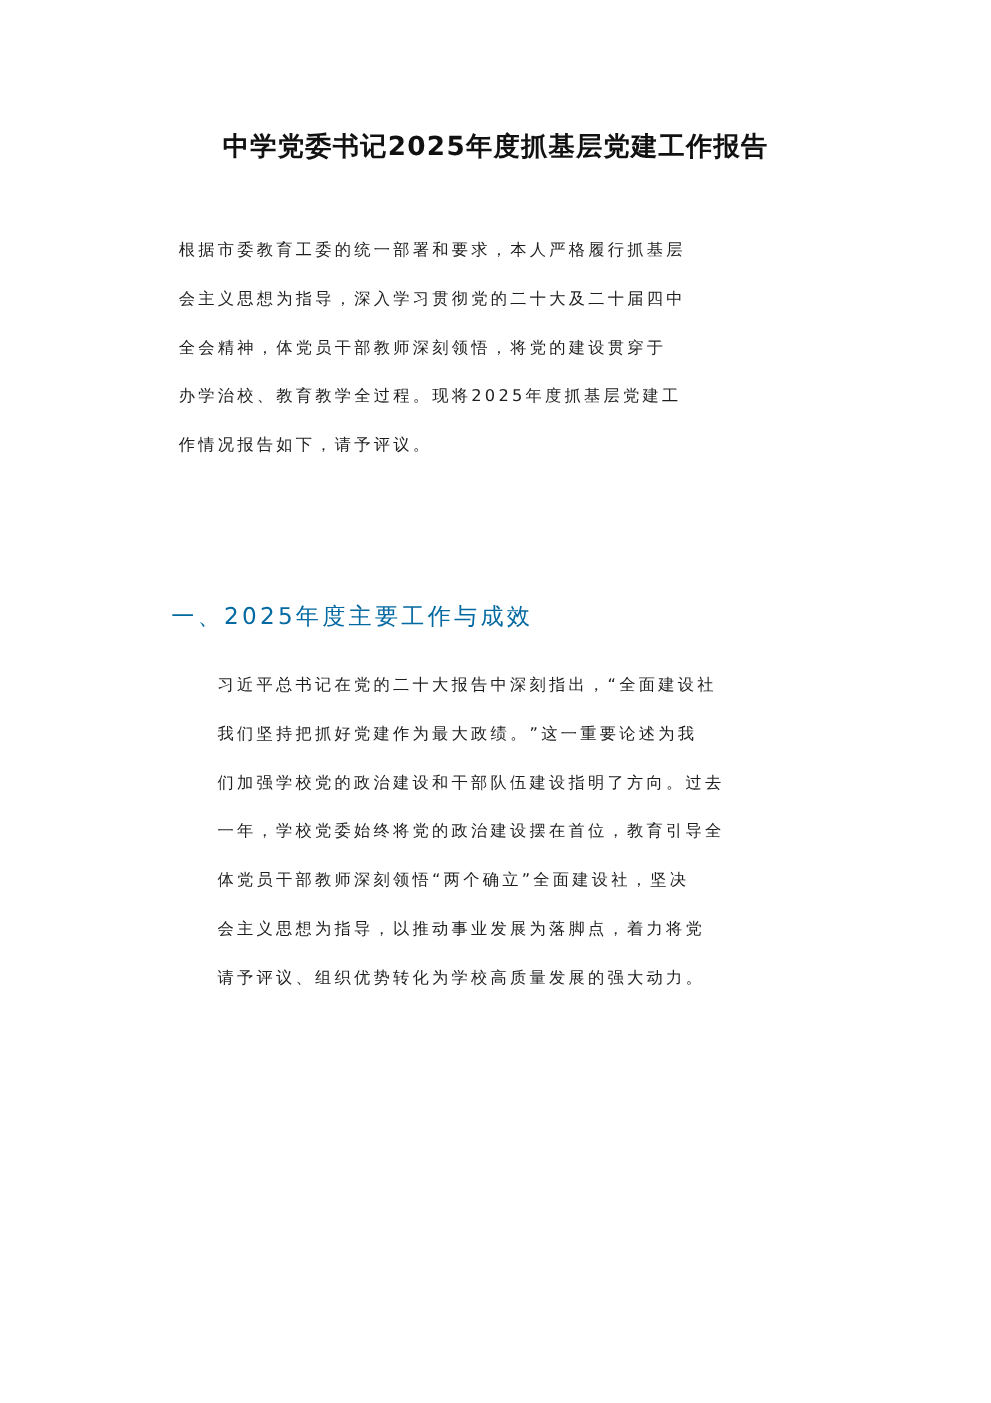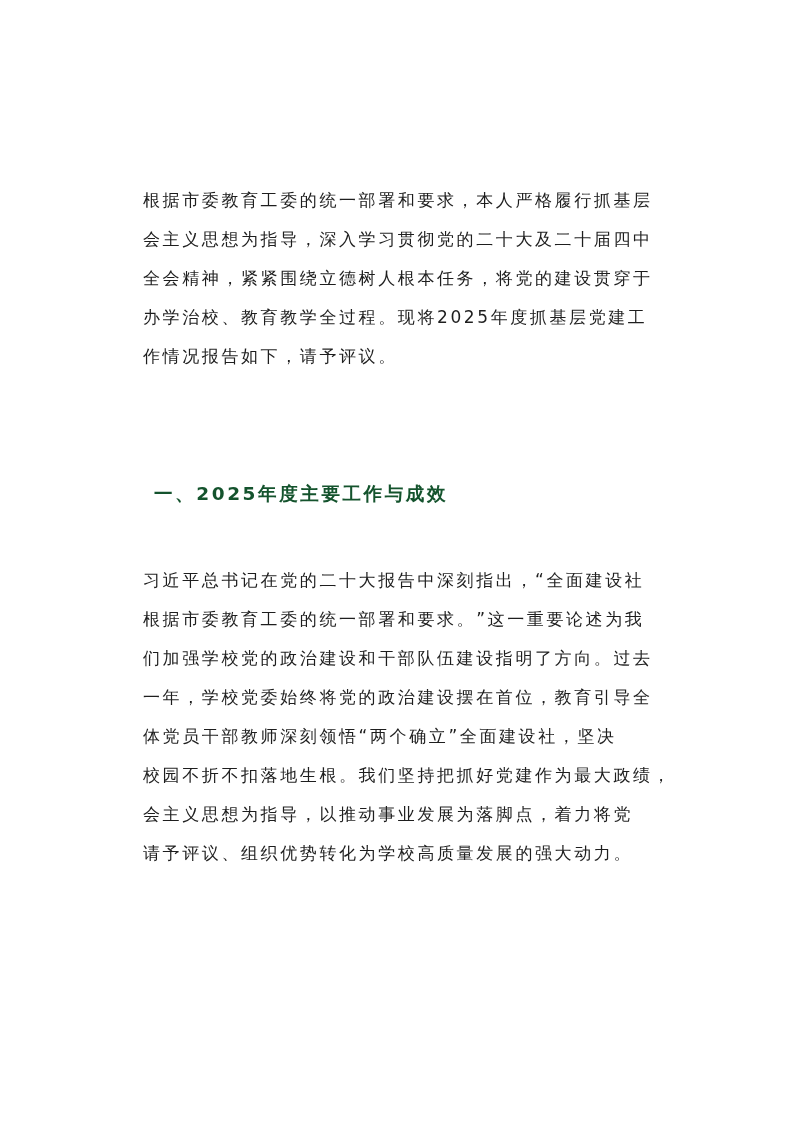--- a/index.html
+++ b/index.html
@@ -37,59 +37,58 @@
     }
     .block {
       position: absolute;
       left: 143px;
       width: 560px;
     }
     .line {
       display: block;
       height: 39px;
       line-height: 39px;
-      font-size: 17px;
+      font-size: 13px;
       letter-spacing: 2.6px;
       white-space: nowrap;
       color: #1e1e1e;
     }
     #intro { top: 181px; }
     #section-heading {
       position: absolute;
-      left: 154px;
+      left: 137px;
       top: 474px;
       font-size: 18.5px;
       letter-spacing: 2.6px;
       line-height: 39px;
       white-space: nowrap;
-      color: #14532d;
-      font-weight: bold;
+      color: #0369a1;
     }
-    #body-para { top: 561px; }
+    #body-para { top: 529px; margin-left: 31px; }
   </style>
 </head>
 <body>
 
 <div class="page">
 
+  <div class="title">中学党委书记2025年度抓基层党建工作报告</div>
 
   <div class="block" id="intro">
     <span class="line">根据市委教育工委的统一部署和要求，本人严格履行抓基层</span>
     <span class="line">会主义思想为指导，深入学习贯彻党的二十大及二十届四中</span>
-    <span class="line">全会精神，紧紧围绕立德树人根本任务，将党的建设贯穿于</span>
+    <span class="line">全会精神，体党员干部教师深刻领悟，将党的建设贯穿于</span>
     <span class="line">办学治校、教育教学全过程。现将2025年度抓基层党建工</span>
     <span class="line">作情况报告如下，请予评议。</span>
   </div>
 
   <div id="section-heading">一、2025年度主要工作与成效</div>
 
   <div class="block" id="body-para">
     <span class="line">习近平总书记在党的二十大报告中深刻指出，“全面建设社</span>
-    <span class="line">根据市委教育工委的统一部署和要求。”这一重要论述为我</span>
+    <span class="line">我们坚持把抓好党建作为最大政绩。”这一重要论述为我</span>
     <span class="line">们加强学校党的政治建设和干部队伍建设指明了方向。过去</span>
     <span class="line">一年，学校党委始终将党的政治建设摆在首位，教育引导全</span>
     <span class="line">体党员干部教师深刻领悟“两个确立”全面建设社，坚决</span>
-    <span class="line">校园不折不扣落地生根。我们坚持把抓好党建作为最大政绩，</span>
     <span class="line">会主义思想为指导，以推动事业发展为落脚点，着力将党</span>
     <span class="line">请予评议、组织优势转化为学校高质量发展的强大动力。</span>
   </div>
 
 </div>
 
 </body></html>

